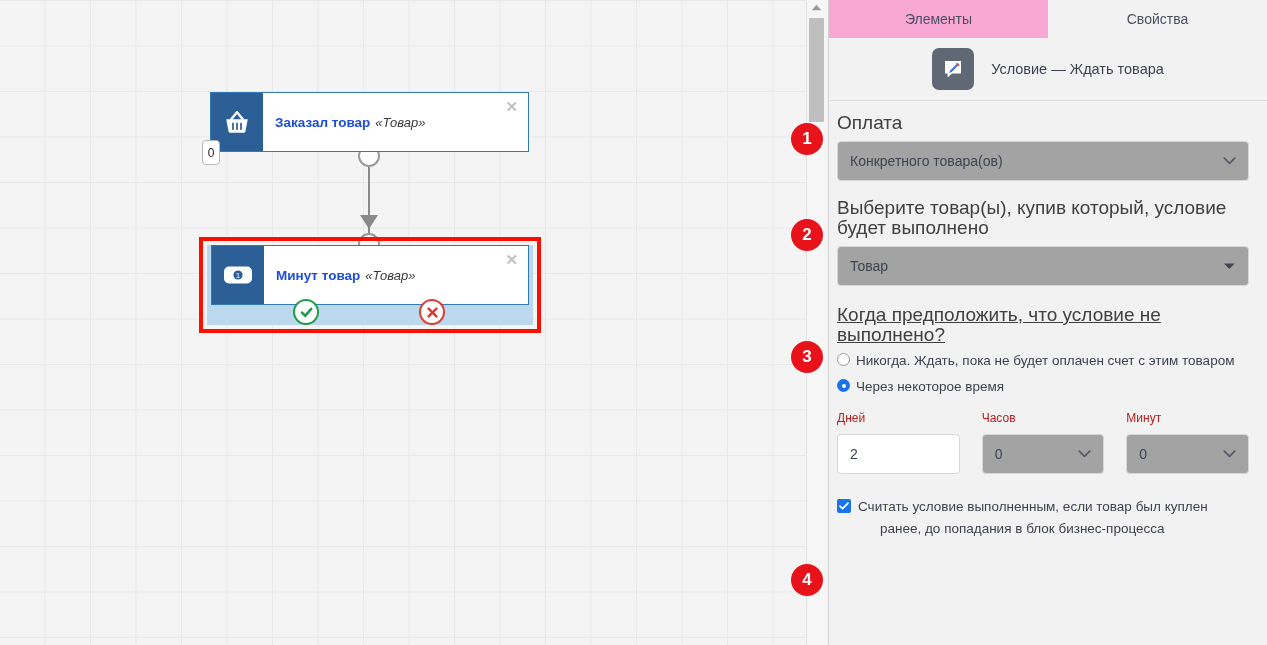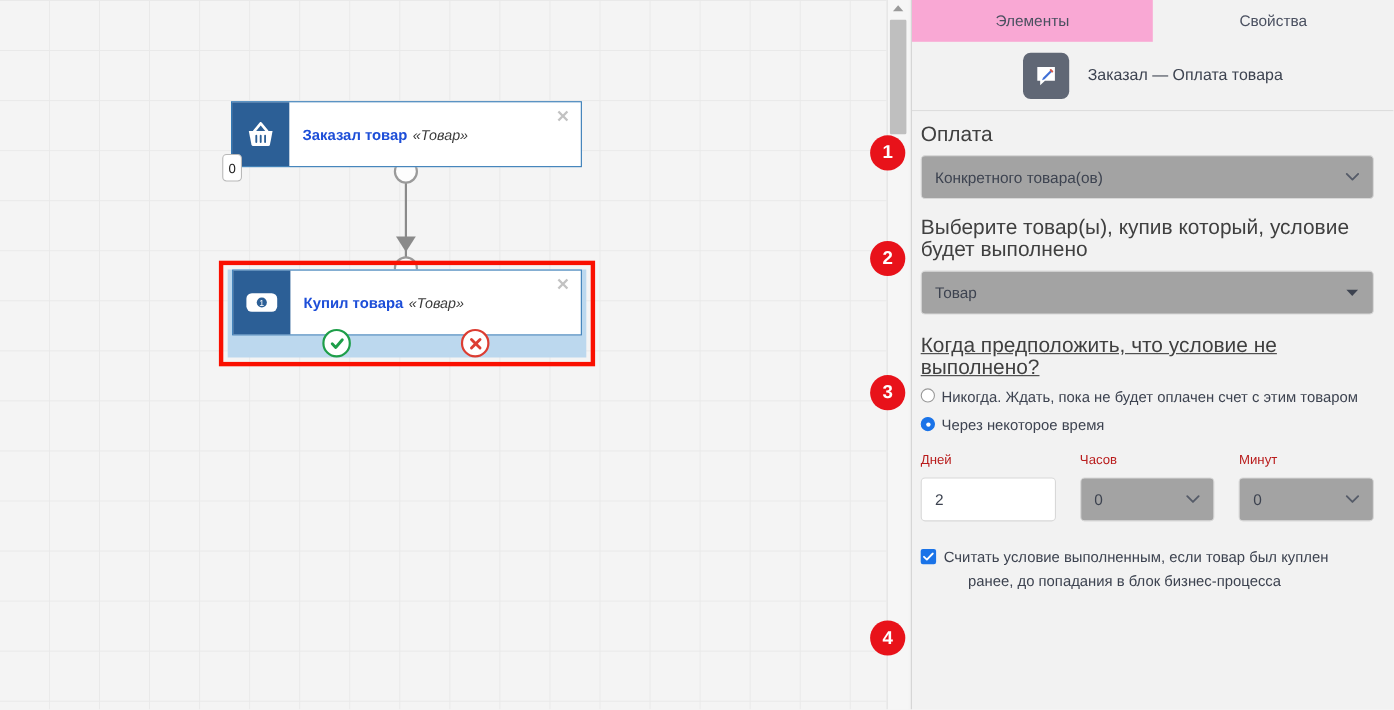--- a/index.html
+++ b/index.html
@@ -409,21 +409,21 @@
   </div>
   <div class="node" id="node-buy">
     <div class="node-icon-box">
       <svg width="30" height="20" viewBox="0 0 30 20" aria-hidden="true">
         <rect x="1" y="1.5" width="28" height="17" rx="5" fill="#ffffff"></rect>
         <circle cx="15" cy="10" r="4.6" fill="#2c5f96"></circle>
         <text x="15" y="13.4" text-anchor="middle" font-size="8" font-family="Liberation Sans, sans-serif" fill="#ffffff">1</text>
       </svg>
     </div>
     <div class="node-body">
-      <span class="node-title">Купил товара</span>
+      <span class="node-title">Минут товар</span>
       <span class="node-subtitle">«Товар»</span>
       <span class="node-close">✕</span>
     </div>
   </div>
   <div class="status-badge" id="badge-success">
     <svg width="15" height="15" viewBox="0 0 15 15" aria-hidden="true">
       <path d="M3 7.6 L6.2 10.9 L12.2 3.9" stroke="#1e9e49" stroke-width="2.6" fill="none" stroke-linecap="round" stroke-linejoin="round"></path>
     </svg>
   </div>
   <div class="status-badge" id="badge-fail">
@@ -450,21 +450,21 @@
   </div>
 
   <div id="panel-header">
     <div id="condition-icon">
       <svg width="22" height="22" viewBox="0 0 22 22" aria-hidden="true">
         <path d="M3 3 H19 V15.5 H10 L5.6 19.6 V15.5 H3 Z" fill="#ffffff"></path>
         <path d="M15.2 5.6 L8.2 12.6 L7.3 14.9 L9.6 14 L16.6 7 Z" fill="#3f6fd6"></path>
         <path d="M15.2 5.6 L16.6 7" stroke="#d45a4a" stroke-width="1.8" stroke-linecap="round"></path>
       </svg>
     </div>
-    <div id="panel-title">Заказал — Оплата товара</div>
+    <div id="panel-title">Условие — Ждать товара</div>
   </div>
 
   <div id="panel-form">
 
     <div class="field-label" style="margin-top:12px;">Оплата</div>
     <div class="select-wrap" style="margin-top:8px;">
       <select class="styled" id="sel-payment"><option>Конкретного товара(ов)</option></select>
       <span class="chev">
         <svg width="13" height="9" viewBox="0 0 13 9" aria-hidden="true">
           <path d="M1.3 1.6 L6.5 6.8 L11.7 1.6" stroke="#555b68" stroke-width="1.7" fill="none" stroke-linecap="round" stroke-linejoin="round"></path>

